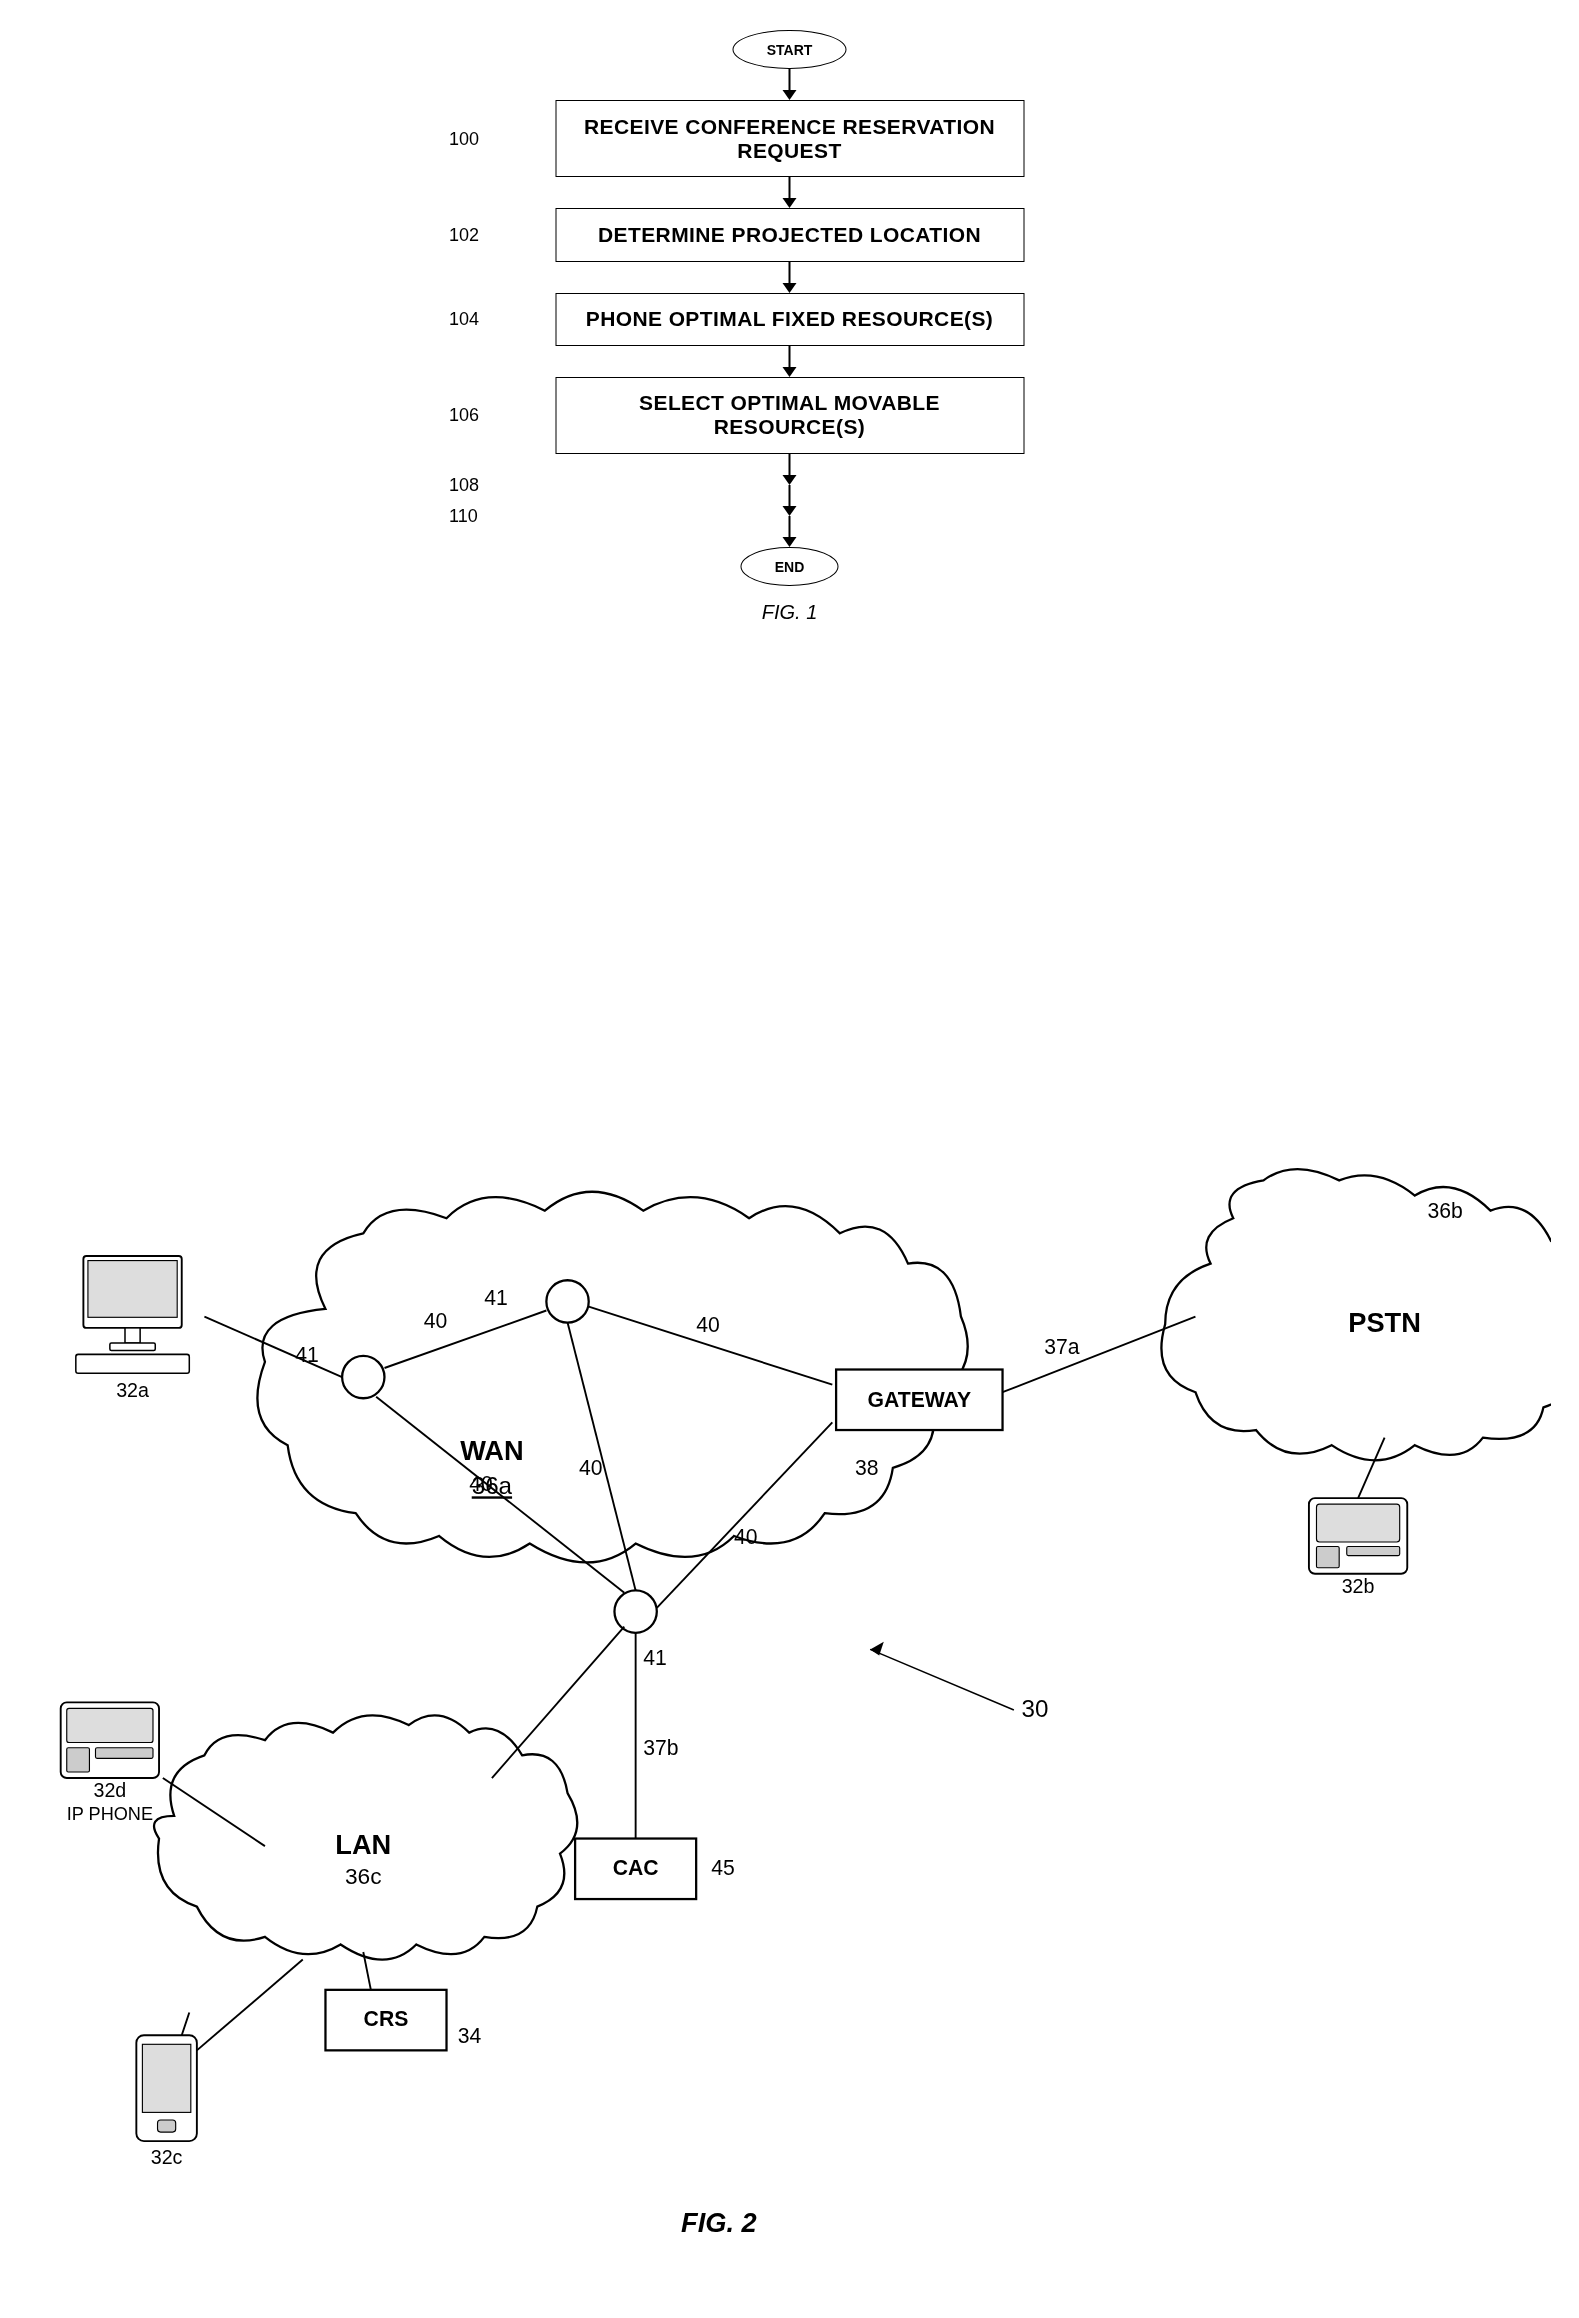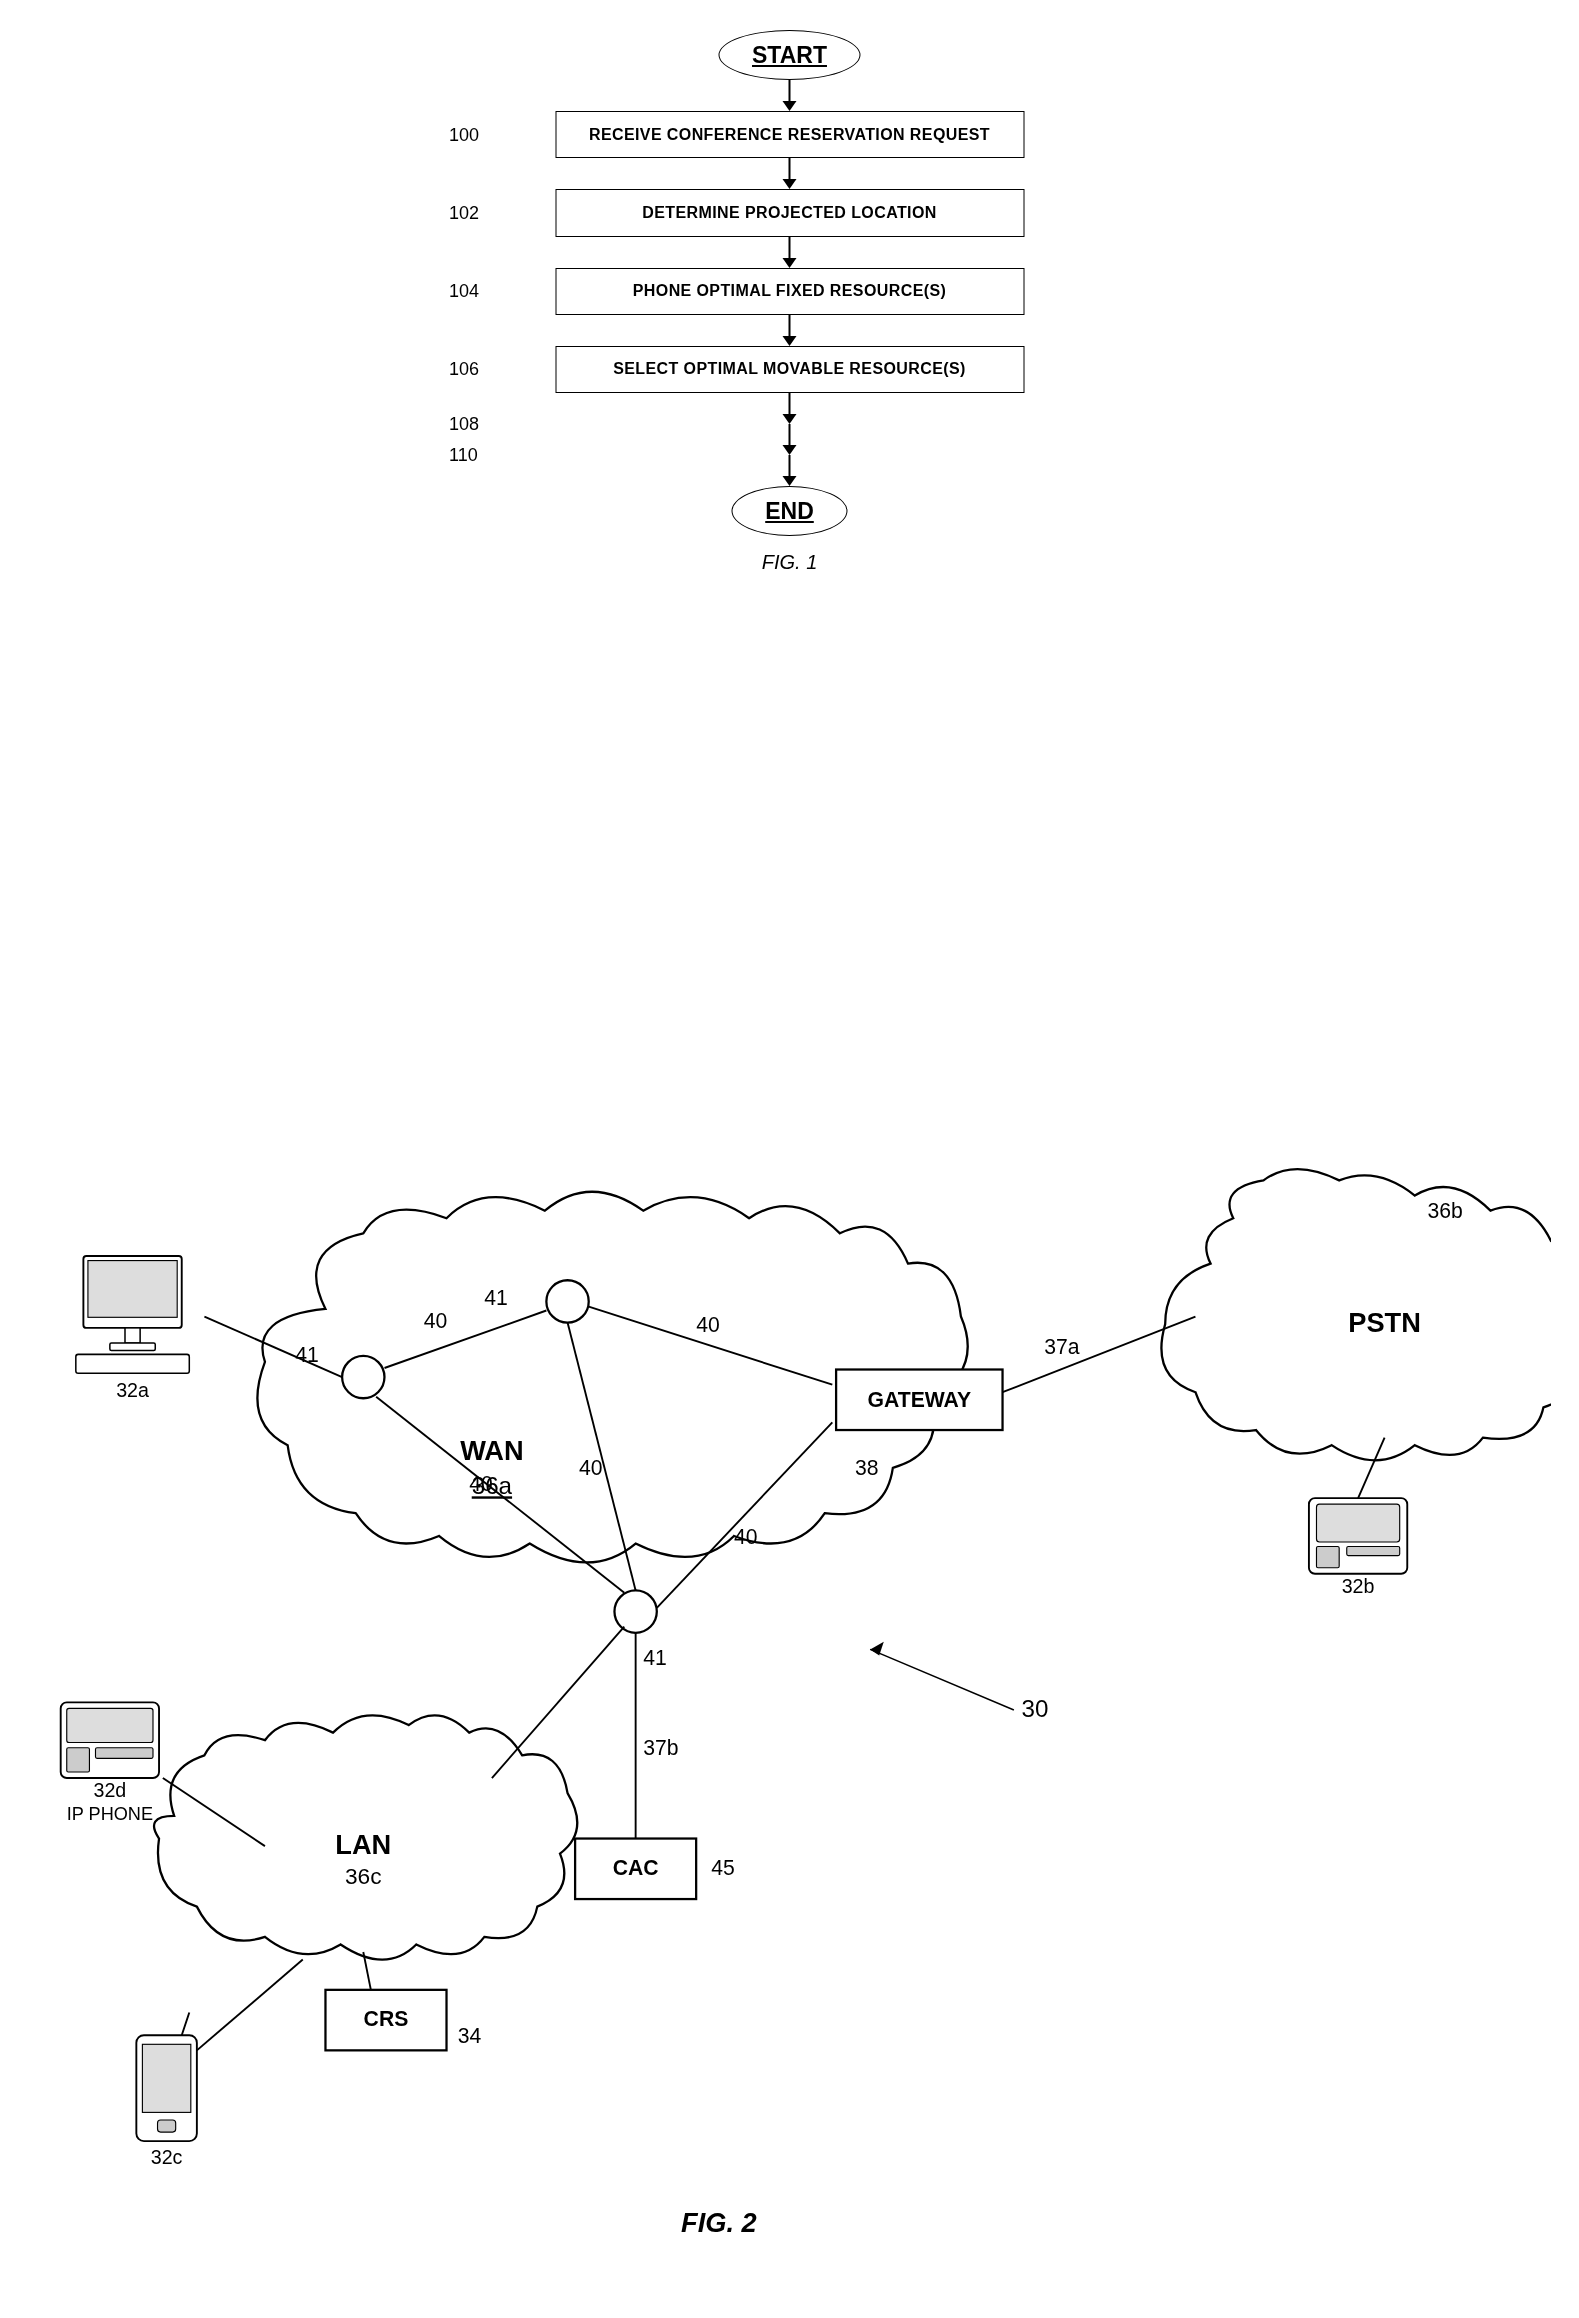--- a/index.html
+++ b/index.html
@@ -21,36 +21,35 @@
       width: 681px;
       display: flex;
       flex-direction: column;
       align-items: center;
     }
 
     .flow-box {
       border: 1.9px solid #000;
       padding: 13.6px 23px;
       text-align: center;
-      font-size: 16px;
+      font-size: 21px;
       font-weight: bold;
       letter-spacing: 0.4px;
       width: 469px;
       background: #fff;
     }
 
     .oval {
       border: 1.9px solid #000;
       border-radius: 50%;
       padding: 10.6px 33px;
-      font-size: 23px;
+      font-size: 14px;
       font-weight: bold;
       background: #fff;
       display: inline-block;
-      text-decoration: underline;
     }
 
     .arrow-down {
       width: 0;
       height: 0;
       border-left: 7.6px solid transparent;
       border-right: 7.6px solid transparent;
       border-top: 10.6px solid #000;
       margin: 0 auto;
     }

